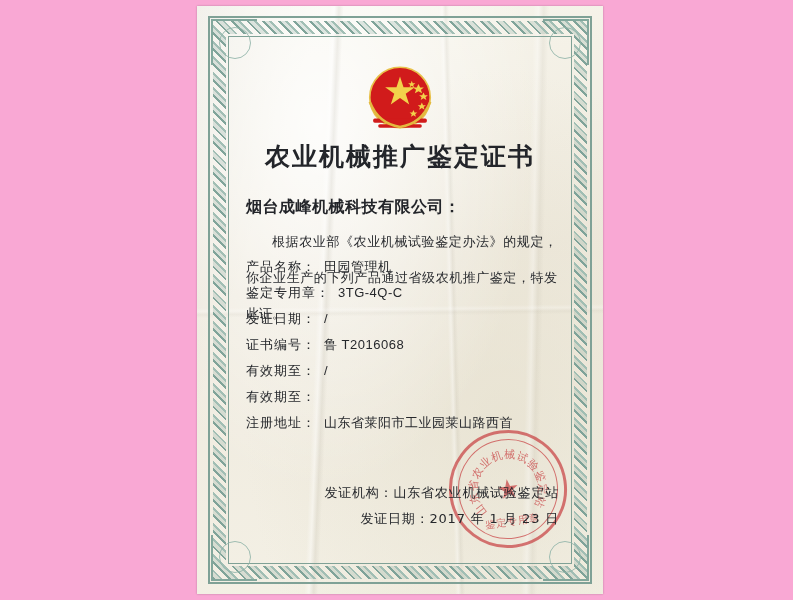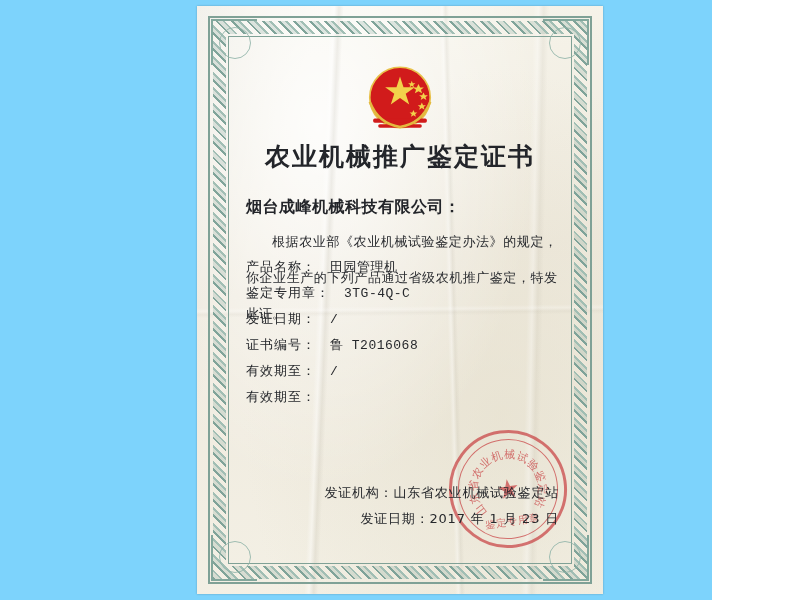--- a/index.html
+++ b/index.html
@@ -8,23 +8,23 @@
     width: 800px;
     height: 600px;
     background: #ffffff;
     font-family: "DejaVu Sans", sans-serif;
     overflow: hidden;
   }
 
   
   #page {
     position: relative;
-    width: 712px;
+    width: 793px;
     height: 600px;
-    background: #7dd3fc;
+    background: #f9a8d4;
   }
 
   
   #certificate {
     position: absolute;
     left: 197px;
     top: 6px;
     width: 406px;
     height: 588px;
     background: #f3f0e6;
@@ -158,22 +158,22 @@
     height: 26px;
     font-size: 13px;
     color: #26282c;
     white-space: nowrap;
   }
   .field-label {
     font-family: "DejaVu Sans", sans-serif;
     letter-spacing: 1px;
   }
   .field-value {
-    font-family: Liberation Mono, monospace;
-    margin-left: 14px;
+    font-family: Liberation Sans, sans-serif;
+    margin-left: 8px;
     letter-spacing: .5px;
   }
 
   
   #footer-block {
     position: absolute;
     right: 44px;
     top: 478px;
     text-align: right;
     font-size: 13px;
@@ -290,20 +290,24 @@
       <div class="field-row">
         <span class="field-label">证书编号：</span>
         <span class="field-value">鲁 T2016068</span>
       </div>
       <div class="field-row">
         <span class="field-label">有效期至：</span>
         <span class="field-value">/</span>
       </div>
       <div class="field-row">
         <span class="field-label">有效期至：</span>
+      </div>
+      <div class="field-row">
+        <span class="field-label">注册地址：</span>
+        <span class="field-value">山东省莱阳市工业园莱山路西首</span>
       </div>
     </div>
 
     <div id="seal">
       <div class="inner-ring"></div>
       <div class="seal-star">★</div>
       <div class="seal-text" id="seal-ring">
           <span style="transform: rotate(-120deg) translate(-50%, -42px);">山</span>
           <span style="transform: rotate(-98.1818deg) translate(-50%, -42px);">东</span>
           <span style="transform: rotate(-76.3636deg) translate(-50%, -42px);">省</span>

